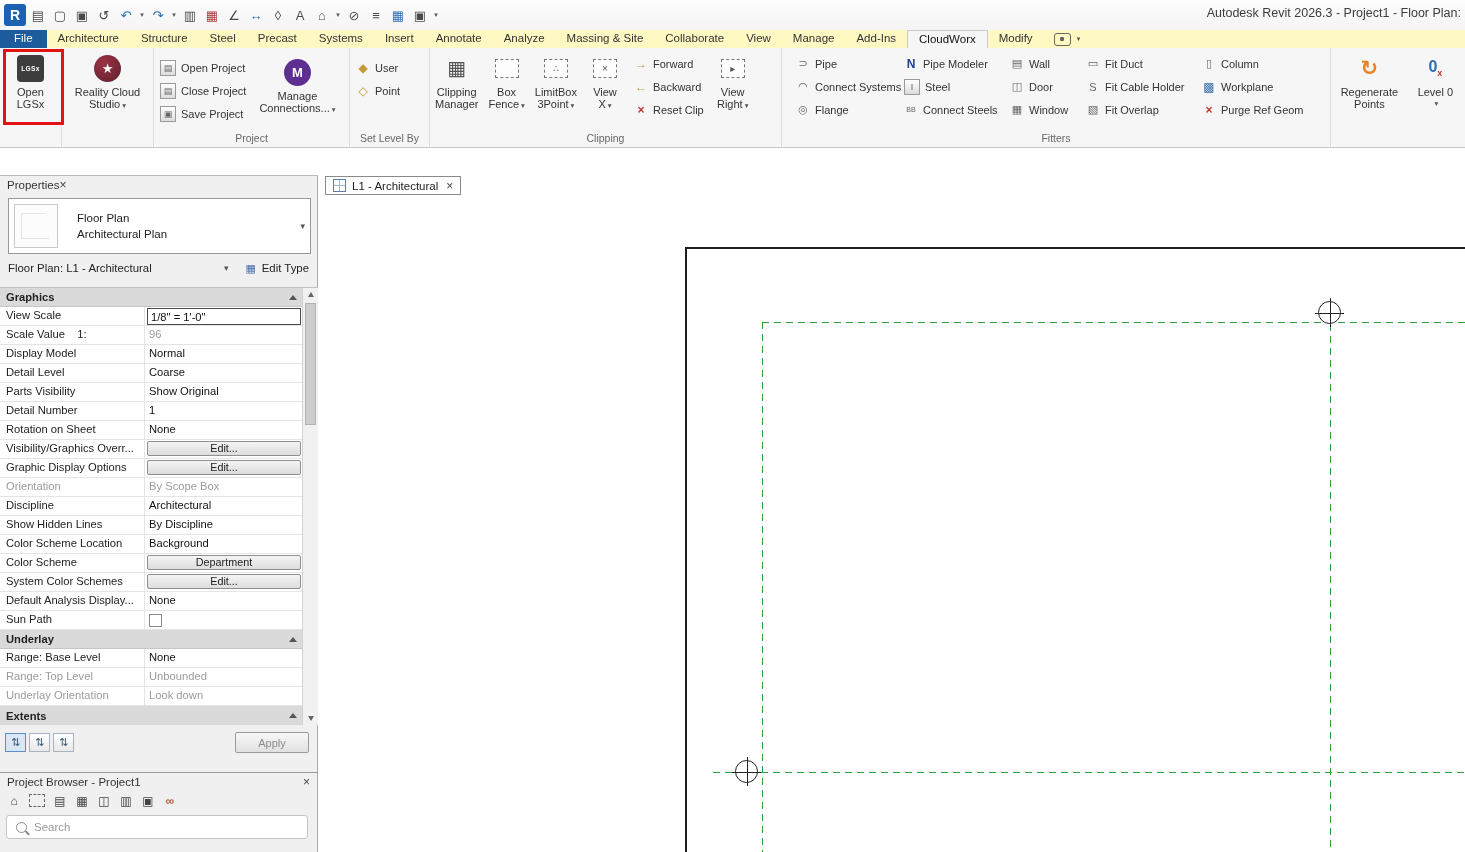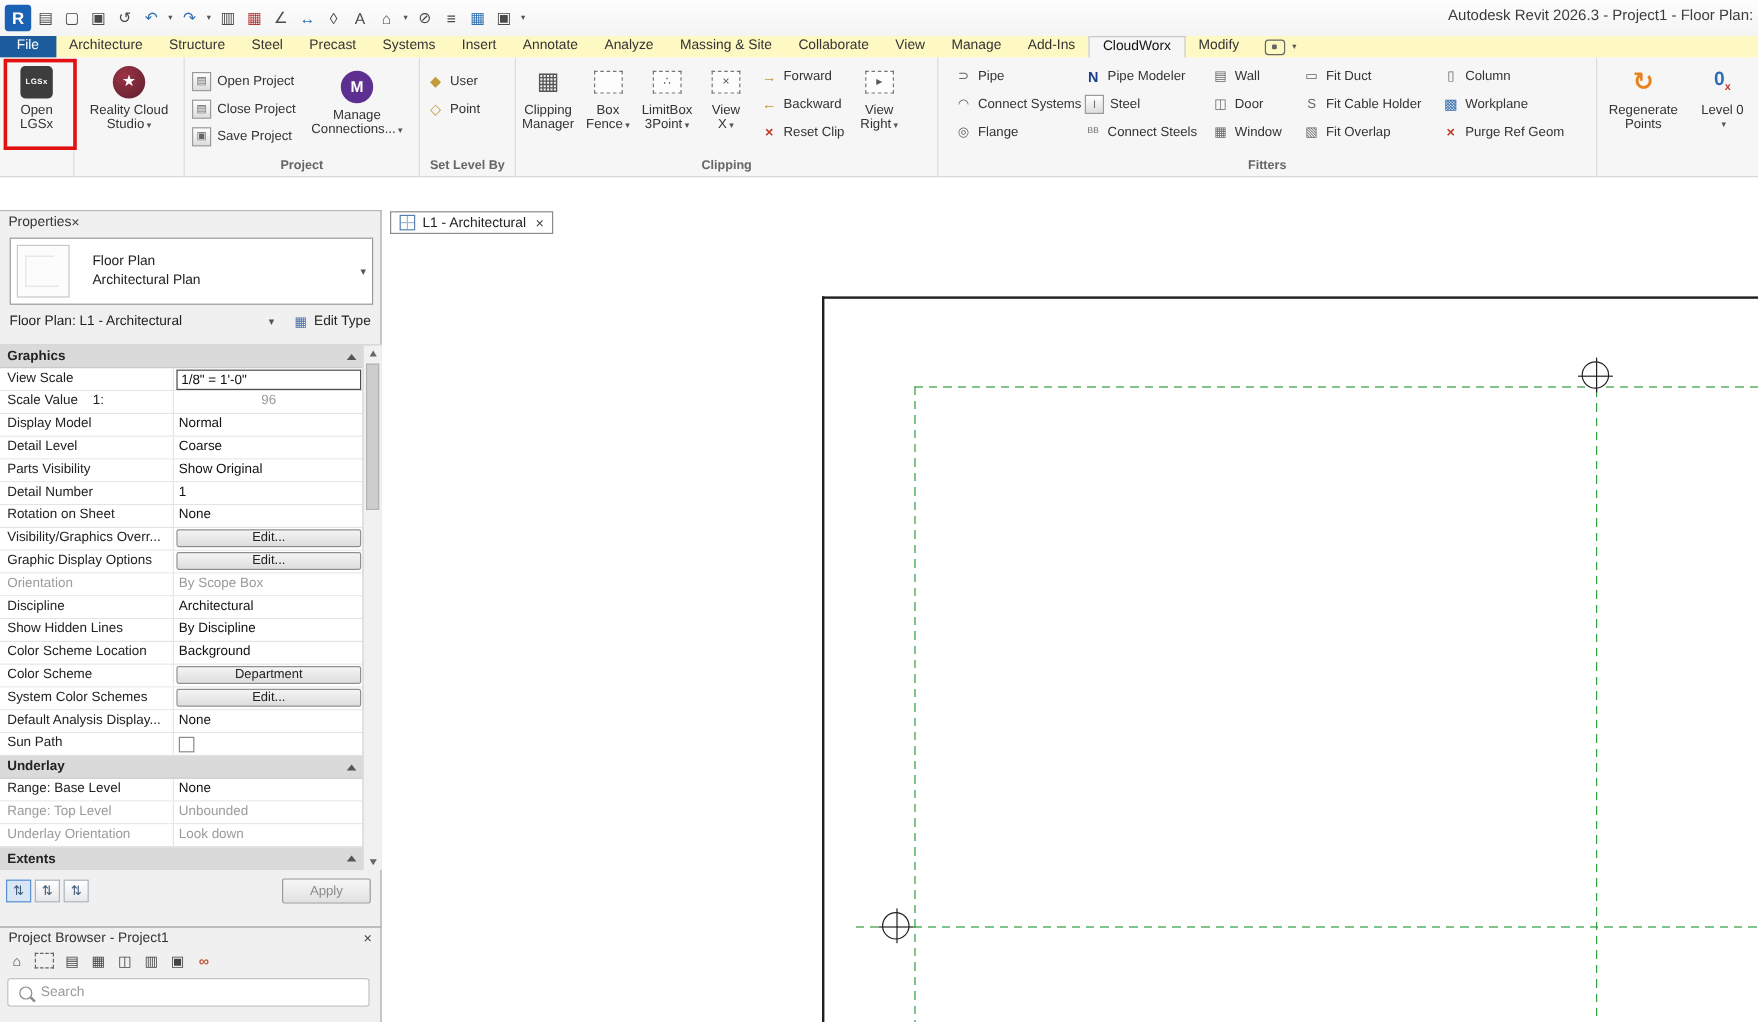--- a/index.html
+++ b/index.html
@@ -20,21 +20,21 @@
   .tab{padding:2px 11px 0;color:#333;cursor:default;white-space:nowrap;}
   .tab.file{background:#1c5c9c;color:#fff;padding:2px 14px 0;}
   .tab.active{background:#f6f6f6;border:1px solid #c9c9c9;border-bottom:none;color:#111;}
   .tab-extra{display:flex;align-items:center;gap:4px;padding:0 10px;}
   .te-box{width:15px;height:11px;border:1px solid #666;border-radius:3px;position:relative;}
   .te-box::after{content:"";position:absolute;left:5px;top:3px;width:4px;height:4px;background:#666;border-radius:1px;}
 
   
   .ribbon{position:absolute;top:48px;left:0;right:0;height:99px;background:#f6f6f6;border-bottom:1px solid #c6c6c6;display:flex;}
   .panel{position:relative;height:100%;border-right:1px solid #dcdcdc;box-sizing:border-box;}
-  .panel-label{position:absolute;bottom:3px;left:0;right:0;text-align:center;color:#666;font-size:10.5px;font-weight:bold;}
+  .panel-label{position:absolute;bottom:3px;left:0;right:0;text-align:center;color:#666;font-size:10.5px;}
   .prow-flex{display:flex;align-items:flex-start;height:100%;}
   .bbtn{display:flex;flex-direction:column;align-items:center;padding:5px 5px 0;min-width:46px;box-sizing:border-box;}
   .bicon{height:30px;display:grid;place-items:center;margin-bottom:3px;}
   .blbl{text-align:center;line-height:12px;font-size:11px;color:#333;}
   .blbl span{display:inline;}
   .blbl .ln{display:block;}
   .crt{font-size:7.5px;color:#555;margin-left:2px;}
   .sbtn{display:flex;align-items:center;gap:5px;height:23px;padding:0 6px;white-space:nowrap;color:#333;}
   .si{width:14px;height:14px;display:grid;place-items:center;font-size:11px;color:#666;flex:0 0 auto;}
   .si.boxed{border:1px solid #9a9a9a;background:linear-gradient(#fff,#ddd);font-size:9px;}
@@ -98,21 +98,21 @@
   .vrow .vcaret{font-size:9px;color:#555;width:14px;}
   .etype{display:flex;align-items:center;gap:4px;margin-left:auto;}
   .etype .si{font-size:11px;color:#4a6fa5;}
 
   .pgrid{margin-top:9px;position:relative;width:318px;box-sizing:border-box;padding-right:15px;background:#fff;border-top:1px solid #c2c2c2;}
   .prow{display:flex;height:19px;border-bottom:1px solid #e4e4e4;background:#fff;box-sizing:border-box;font-size:11.2px;}
   .pl{width:145px;padding:2px 4px 0 6px;border-right:1px solid #e4e4e4;color:#222;white-space:pre;overflow:hidden;box-sizing:border-box;}
   .pv{flex:1;padding:2px 4px 0;color:#111;overflow:hidden;position:relative;}
   .prow.sec{background:#dadada;font-weight:bold;color:#222;align-items:center;padding:0 6px;border-bottom:1px solid #c5c5c5;justify-content:space-between;display:flex;}
   .sec-tri{width:0;height:0;border-left:4px solid transparent;border-right:4px solid transparent;border-bottom:5px solid #555;}
-  .prow.valmuted .pv{color:#9b9b9b;text-align:center;}
+  .prow.valmuted .pv{color:#9b9b9b;}
   .prow.disabled .pl,.prow.disabled .pv{color:#9b9b9b;}
   .pv.input-cell{padding:1px 2px;}
   .pin{display:flex;align-items:center;height:15px;border:1px solid #4b4b4b;background:#fff;padding:0 3px;}
   .pv.btn-cell{padding:1px 2px;}
   .pbtn{width:100%;height:15px;background:linear-gradient(#f4f4f4,#ddd);border:1px solid #8f8f8f;border-radius:2px;font:inherit;font-size:10.8px;color:#222;padding:0;line-height:13px;}
   .chk{display:inline-block;width:11px;height:11px;border:1px solid #8a8a8a;background:#fff;margin-top:1px;}
   .pscroll{position:absolute;right:0;top:0;bottom:0;width:15px;background:#f1f1f1;border-left:1px solid #d2d2d2;}
   .pscroll .sb-up,.pscroll .sb-dn{position:absolute;left:0;right:0;height:13px;display:grid;place-items:center;}
   .pscroll .sb-up{top:0;}
   .pscroll .sb-dn{bottom:0;}

